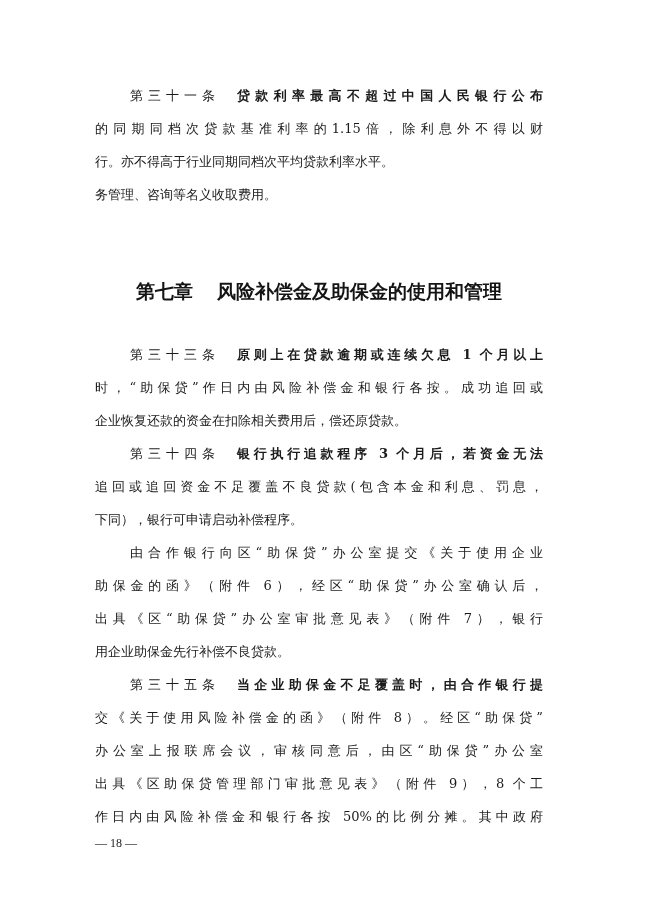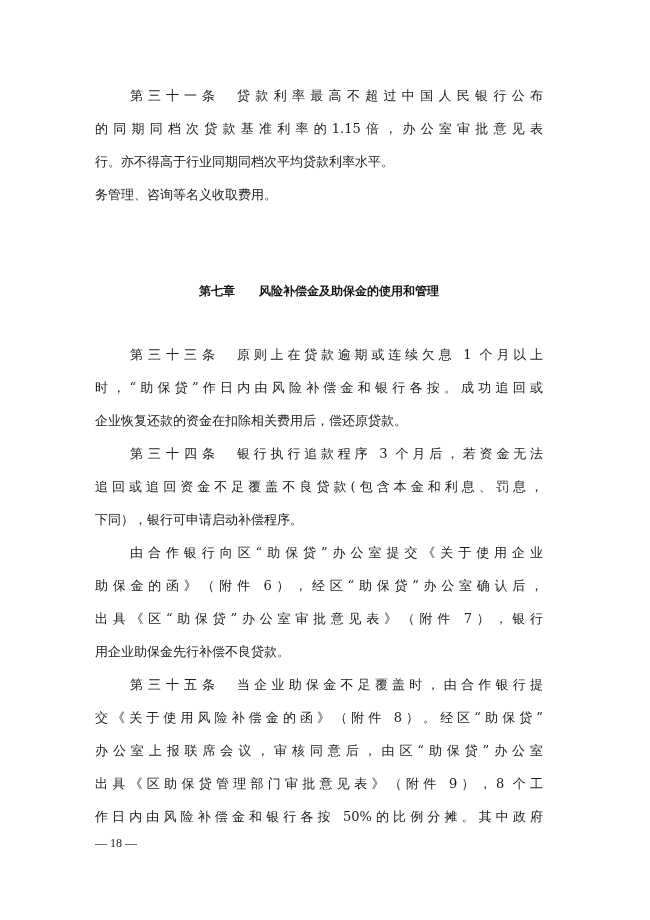--- a/index.html
+++ b/index.html
@@ -16,48 +16,48 @@
       height: 33px; line-height: 33px; font-size: 13px;
       white-space: normal; overflow: visible;
     }
     .full { text-align: justify; text-align-last: justify; }
     .last { text-align: left; text-align-last: left; }
     .first { display: flex; padding-left: 35px; }
     .first .art {
       flex: 0 0 85px; width: 85px; margin-right: 22px;
       text-align: justify; text-align-last: justify; white-space: nowrap;
     }
-    .first .txt { flex: 1 1 auto; }
+    .first .txt { flex: 1 1 auto; font-weight: bold; }
     .first.full .txt { text-align: justify; text-align-last: justify; }
     .indent-only { padding-left: 35px; }
     .heading {
       position: absolute; left: 95px; width: 448px; top: 275px;
       height: 33px; line-height: 33px; text-align: center;
       font-family: "DejaVu Sans", "Liberation Sans", sans-serif;
-      font-weight: bold; font-size: 12px; color: #141414;
+      font-weight: bold; font-size: 19px; color: #141414;
     }
     .heading .h-num { margin-right: 24px; }
     .footer {
       position: absolute; left: 95px; top: 830px; height: 26px; line-height: 26px;
       font-size: 12px; color: #1b1b1b;
       font-family: "Liberation Serif", "DejaVu Serif", serif;
     }
   </style>
 </head>
 <body>
 
 <div class="page">
 
   <div class="body-block" style="top:79px;">
 
     <div class="line first full">
       <span class="art">第三十一条</span>
       <span class="txt">贷款利率最高不超过中国人民银行公布</span>
     </div>
-    <div class="line full">的同期同档次贷款基准利率的1.15倍，办公室审批意见表</div>
+    <div class="line full">的同期同档次贷款基准利率的1.15倍，除利息外不得以财</div>
     <div class="line last">行。亦不得高于行业同期同档次平均贷款利率水平。</div>
 
     <div class="line last">务管理、咨询等名义收取费用。</div>
   </div>
 
   <div class="heading">
     <span class="h-num">第七章</span><span>风险补偿金及助保金的使用和管理</span>
   </div>
 
   <div class="body-block" style="top:338px;">

